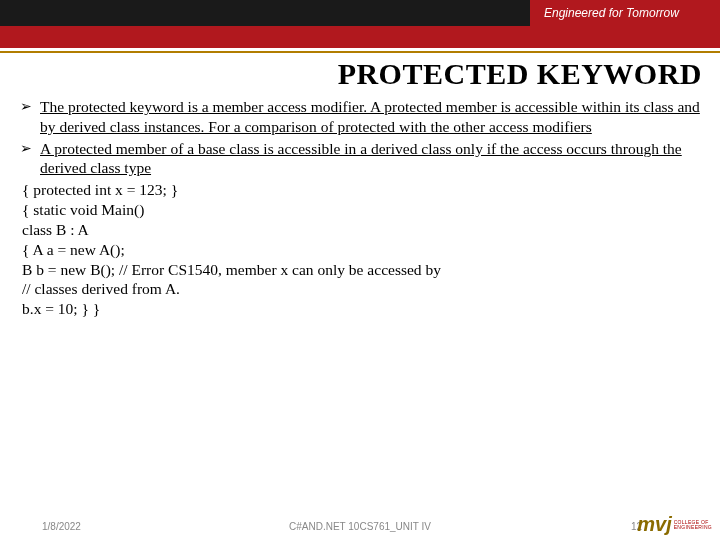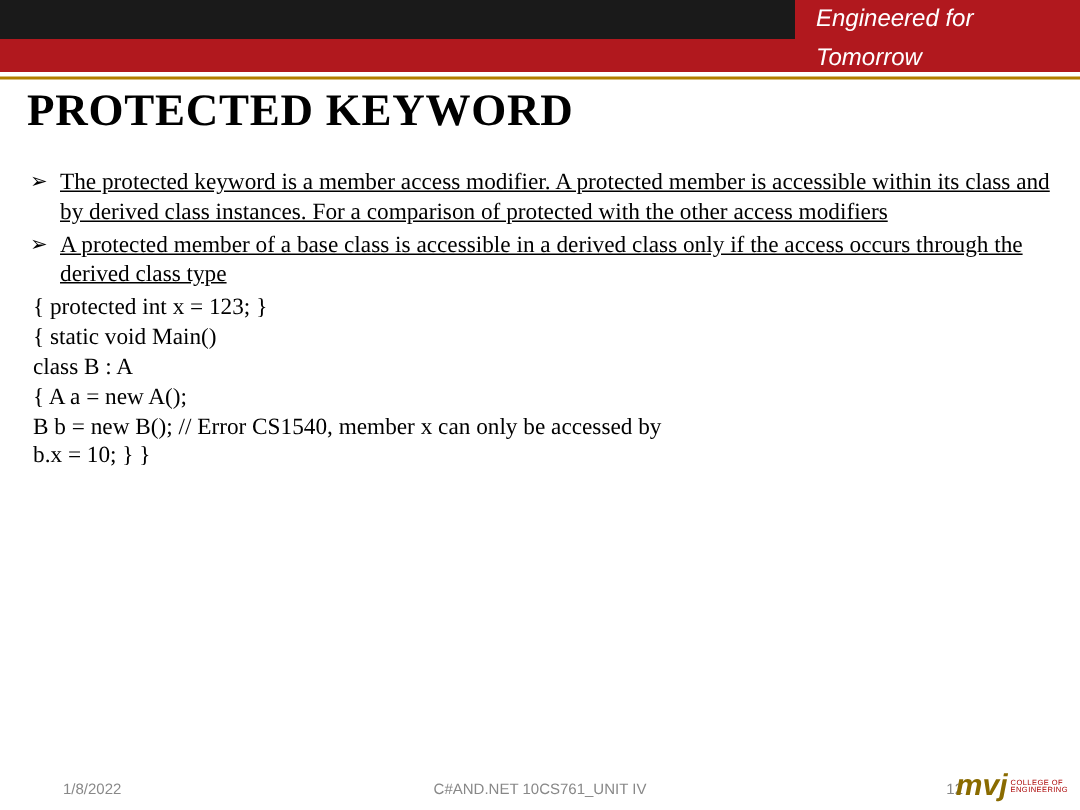--- a/index.html
+++ b/index.html
@@ -19,45 +19,45 @@
   }
   .tagline-band {
     position: absolute;
     right: 0;
     top: 0;
     height: 26px;
     width: 190px;
     background: #b1181e;
     color: #fff;
     font-family: Arial, sans-serif;
-    font-size: 16px;
+    font-size: 12px;
     font-style: italic;
     line-height: 26px;
     padding-left: 14px;
   }
   .redband {
     width: 100%;
     height: 22px;
     background: #b1181e;
   }
   .rule1 {
     width: 100%;
     height: 2px;
     background: #b17d00;
     margin-top: 3px;
   }
   .content {
     padding: 4px 18px 0 18px;
   }
   .title {
-    text-align: left;
+    text-align: right;
     font-size: 30px;
     font-weight: bold;
     letter-spacing: 0.5px;
-    margin-bottom: 21px;
+    margin-bottom: 6px;
   }
   .body-area {
     font-size: 15.5px;
     line-height: 1.28;
     color: #000;
     padding: 0 2px;
   }
   .bullet-row {
     display: flex;
     margin-bottom: 2px;
@@ -143,20 +143,21 @@
     </div>
     <div class="bullet-row">
       <div class="bullet-mark">➢</div>
       <div class="bullet-text">A protected member of a base class is accessible in a derived class only if the access occurs through the derived class type</div>
     </div>
     <div class="plain-line">{ protected int x = 123; }</div>
     <div class="plain-line">{ static void Main()</div>
     <div class="plain-line">class B : A</div>
     <div class="plain-line">{ A a = new A();</div>
     <div class="plain-line">B b = new B(); // Error CS1540, member x can only be accessed by</div>
+    <div class="plain-line"> // classes derived from A.</div>
     <div class="plain-line">b.x = 10; } }</div>
   </div>
 </div>
 
 <div class="footer">
   <span class="footer-date">1/8/2022</span>
   <span class="footer-center">C#AND.NET 10CS761_UNIT IV</span>
   <span class="footer-page">12</span>
 </div>
 

